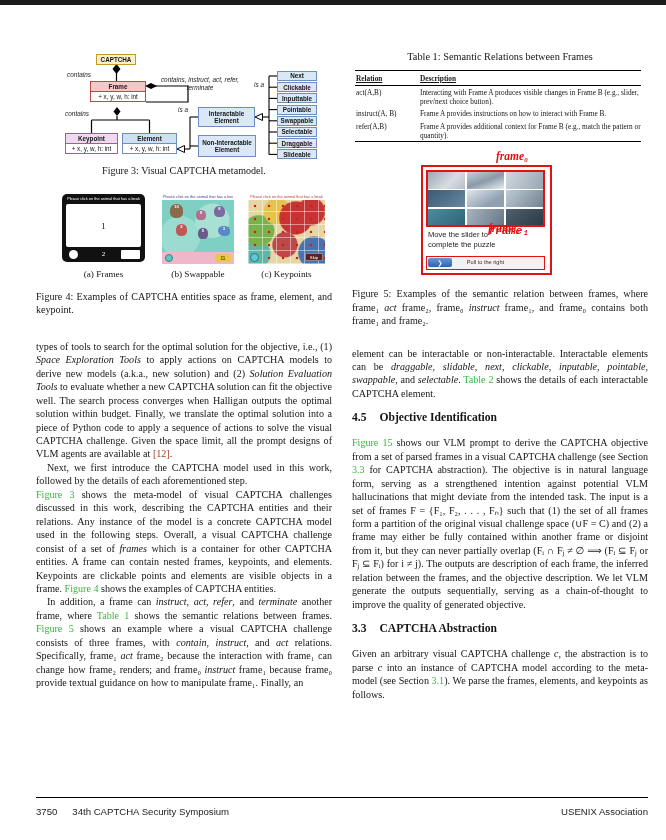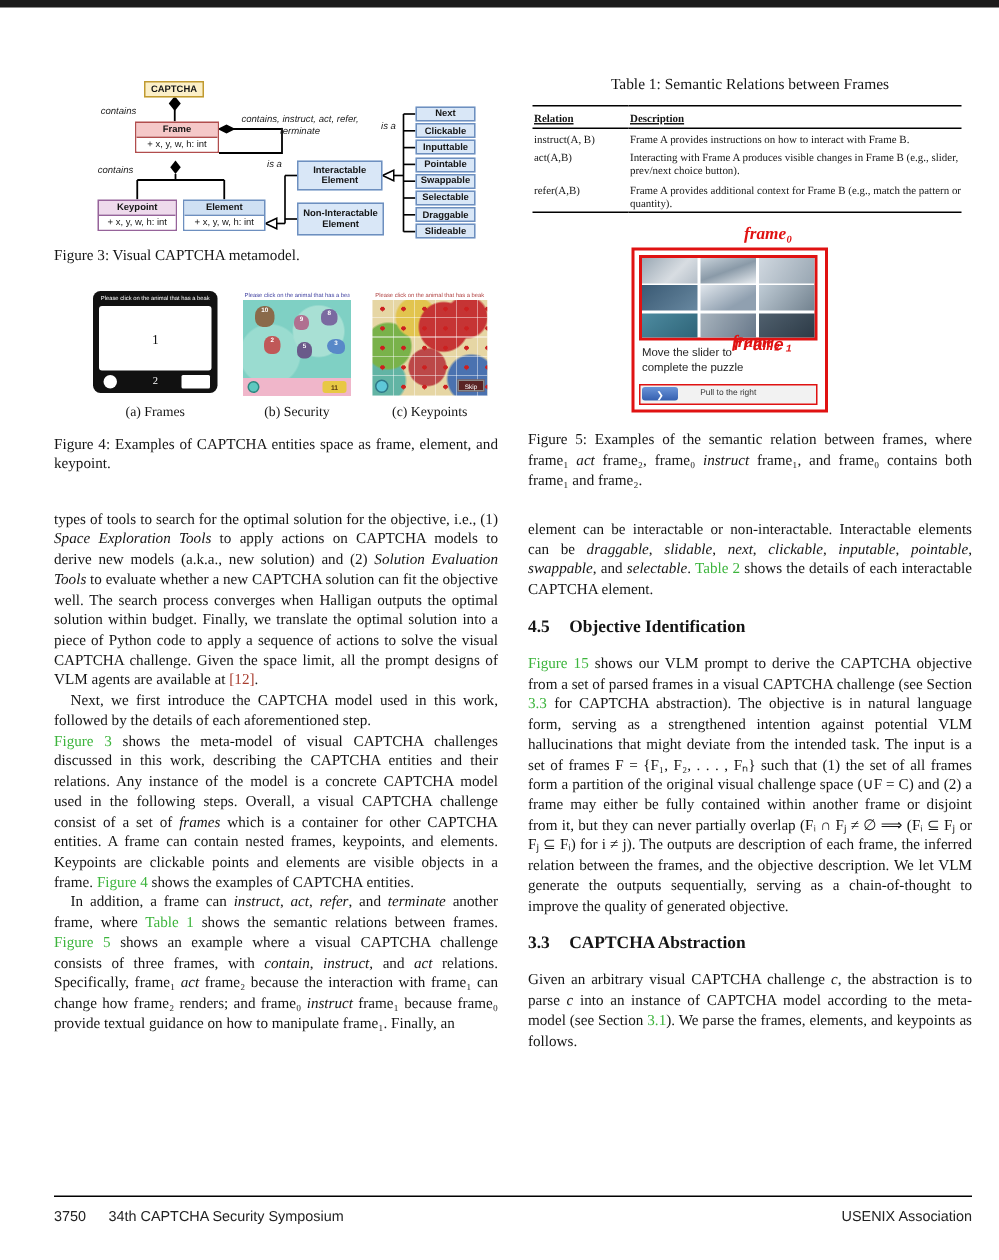--- a/index.html
+++ b/index.html
@@ -23,21 +23,21 @@
 
   
   .fig3 { position:relative; width:296px; height:112px; font-family:"Liberation Sans",sans-serif; }
   .fig3 svg { position:absolute; left:0; top:0; }
   .uml { position:absolute; border:1px solid #888; background:#eee; text-align:center;
          font-weight:bold; font-size:6.3px; line-height:1.15; display:flex; align-items:center; justify-content:center; }
   .uml2 { position:absolute; border:1px solid; text-align:center; font-size:6.3px; background:#fff; }
   .uml2 .hdr { font-weight:bold; padding:1px 0; }
   .uml2 .attr { border-top:1px solid; background:#fff; font-weight:normal; padding:1px 0; white-space:nowrap; }
   .elabel { position:absolute; font-style:italic; font-size:6.4px; color:#222; text-align:center; line-height:1.2; }
-  .fig-cap { font-size:10.1px; margin-top:3px; }
+  .fig-cap { font-size:10.1px; text-align:center; margin-top:3px; }
   .fig-cap-j { font-size:10.1px; line-height:13.4px; text-align:justify; }
 
   
   .fig4row { position:relative; height:70px; margin-top:18px; }
   .thumb { position:absolute; top:0; overflow:hidden; }
   .t-a { left:26px; width:83px; height:68px; background:#111; border-radius:5px; }
   .t-a .tin { position:absolute; left:4px; right:4px; top:10px; bottom:15px; background:#fff; border-radius:2px;
               display:flex; align-items:center; justify-content:center; font-size:9px; }
   .t-a .ttl { position:absolute; top:2px; left:2px; right:2px; color:#fff; font-family:"Liberation Sans",sans-serif;
               font-size:3.9px; text-align:center; white-space:nowrap; overflow:hidden; }
@@ -226,21 +226,21 @@
       <div class="thumb t-c">
         <div class="ttl">Please click on the animal that has a beak</div>
         <div class="scene">
           <div class="skip">Skip</div>
           <div class="hc"></div>
         </div>
       </div>
     </div>
     <div class="subcaps">
       <span style="left:26px;width:83px;">(a) Frames</span>
-      <span style="left:126px;width:72px;">(b) Security</span>
+      <span style="left:126px;width:72px;">(b) Swappable</span>
       <span style="left:208px;width:85px;">(c) Keypoints</span>
     </div>
     <div class="fig-cap-j" style="margin-top:9px;">Figure 4: Examples of CAPTCHA entities space as frame, element, and keypoint.</div>
 
     <div class="p" style="margin-top:23px;"><span>types of tools to search for the optimal solution for the objective, i.e., (1) </span><span class="it">Space Exploration Tools</span><span> to apply actions on CAPTCHA models to derive new models (a.k.a., new solution) and (2) </span><span class="it">Solution Evaluation Tools</span><span> to evaluate whether a new CAPTCHA solution can fit the objective well. The search process converges when Halligan outputs the optimal solution within budget. Finally, we translate the optimal solution into a piece of Python code to apply a sequence of actions to solve the visual CAPTCHA challenge. Given the space limit, all the prompt designs of VLM agents are available at </span><span class="cite">[12]</span><span>.</span></div>
     <div class="p ind"><span>Next, we first introduce the CAPTCHA model used in this work, followed by the details of each aforementioned step.</span></div>
     <div class="p"><span class="ref">Figure 3</span><span> shows the meta-model of visual CAPTCHA challenges discussed in this work, describing the CAPTCHA entities and their relations. Any instance of the model is a concrete CAPTCHA model used in the following steps. Overall, a visual CAPTCHA challenge consist of a set of </span><span class="it">frames</span><span> which is a container for other CAPTCHA entities. A frame can contain nested frames, keypoints, and elements. Keypoints are clickable points and elements are visible objects in a frame. </span><span class="ref">Figure 4</span><span> shows the examples of CAPTCHA entities.</span></div>
     <div class="p ind"><span>In addition, a frame can </span><span class="it">instruct</span><span>, </span><span class="it">act</span><span>, </span><span class="it">refer</span><span>, and </span><span class="it">terminate</span><span> another frame, where </span><span class="ref">Table 1</span><span> shows the semantic relations between frames. </span><span class="ref">Figure 5</span><span> shows an example where a visual CAPTCHA challenge consists of three frames, with </span><span class="it">contain</span><span>, </span><span class="it">instruct</span><span>, and </span><span class="it">act</span><span> relations. Specifically, frame₁ </span><span class="it">act</span><span> frame₂ because the interaction with frame₁ can change how frame₂ renders; and frame₀ </span><span class="it">instruct</span><span> frame₁ because frame₀ provide textual guidance on how to manipulate frame₁. Finally, an</span></div>
   </div>
 
@@ -248,26 +248,26 @@
     <div class="t1-title">Table 1: Semantic Relations between Frames</div>
     <table class="t1">
       <thead>
         <tr>
           <th class="c1">Relation</th>
           <th>Description</th>
         </tr>
       </thead>
       <tbody>
         <tr>
+          <td class="c1">act(A,B)</td>
+          <td>Interacting with Frame A produces visible changes in Frame B (e.g., slider, prev/next choice button).</td>
+        </tr>
+        <tr>
           <td class="c1">instruct(A, B)</td>
           <td>Frame A provides instructions on how to interact with Frame B.</td>
-        </tr>
-        <tr>
-          <td class="c1">act(A,B)</td>
-          <td>Interacting with Frame A produces visible changes in Frame B (e.g., slider, prev/next choice button).</td>
         </tr>
         <tr>
           <td class="c1">refer(A,B)</td>
           <td>Frame A provides additional context for Frame B (e.g., match the pattern or quantity).</td>
         </tr>
       </tbody>
     </table>
 
     <div class="fig5">
       <span class="f5lab" style="left:144px;top:0;">frame₀</span>

